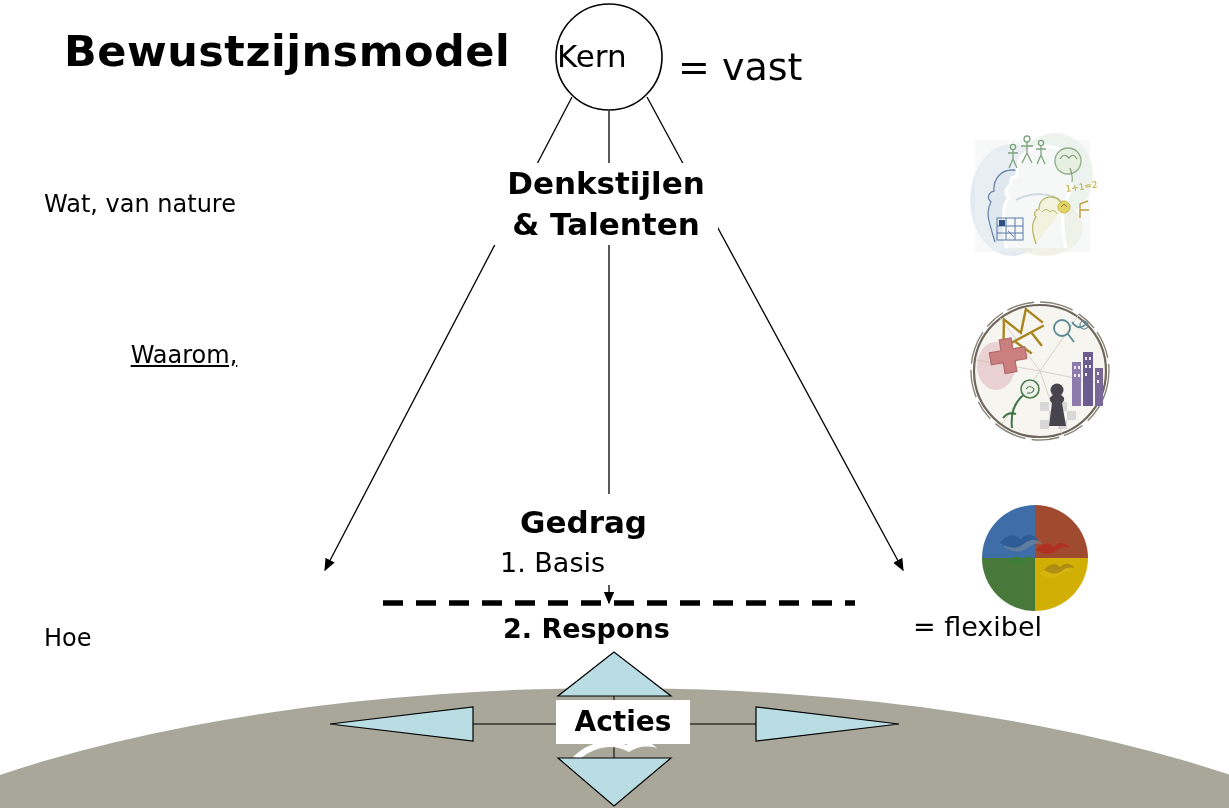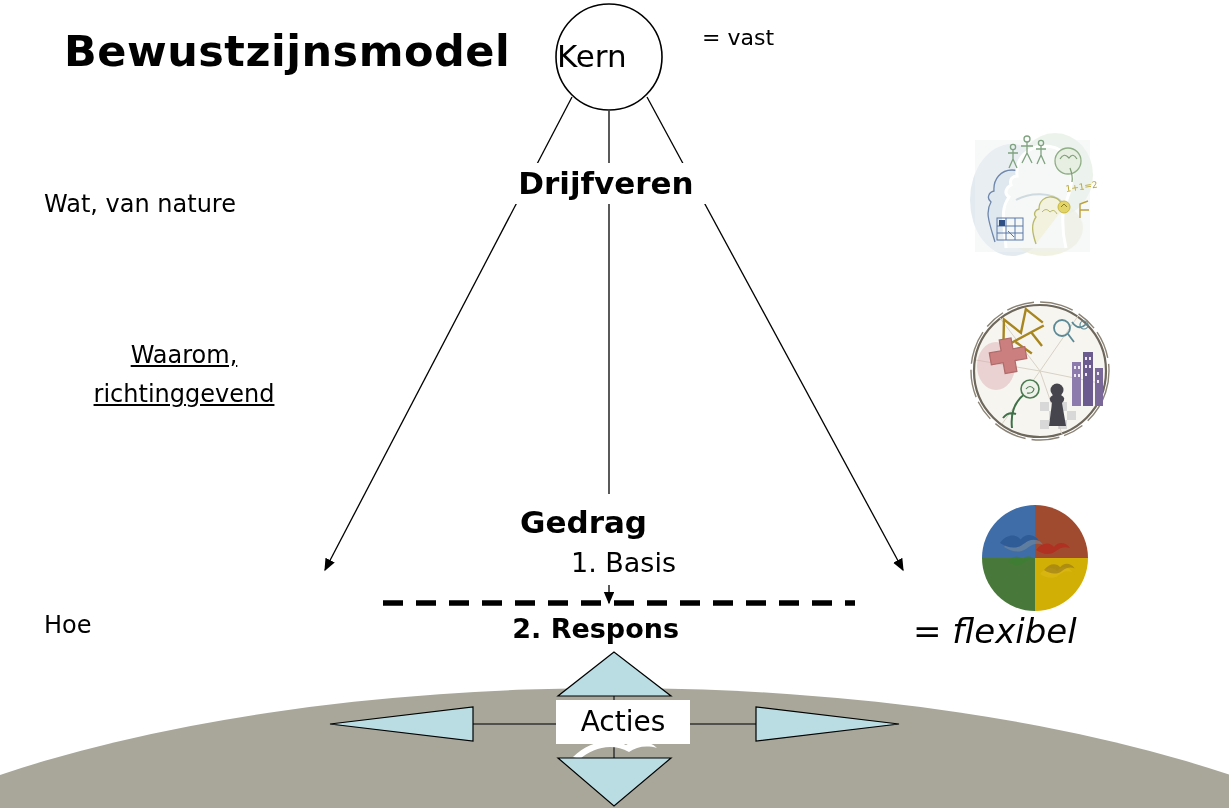--- a/index.html
+++ b/index.html
@@ -4,35 +4,35 @@
 <style>
   html,body{margin:0;padding:0;background:#fff;}
   .canvas{
     position:relative;width:1229px;height:808px;background:#fff;overflow:hidden;
     font-family:"DejaVu Sans","Liberation Sans",sans-serif;color:#010101;
   }
   .layer{position:absolute;left:0;top:0;}
   .txt{position:absolute;white-space:nowrap;text-align:center;}
   .title{left:64px;top:26px;font-size:43px;font-weight:bold;letter-spacing:.5px;}
   .kern{left:557px;top:38px;width:104px;text-align:left;font-size:31px;}
-  .vast{left:678px;top:25px;font-size:22px;margin-left:24px;}
-  .flexibel{left:913px;top:611px;font-size:34px;font-style:italic;}
+  .vast{left:678px;top:45px;font-size:38px;}
+  .flexibel{left:913px;top:611px;font-size:27px;}
   .side{font-size:24px;line-height:39px;}
   .wat{left:44px;top:185px;}
   .waarom{left:44px;top:336px;white-space:normal;width:280px;text-decoration:underline;}
-  .hoe{left:44px;top:606px;}
+  .hoe{left:44px;top:619px;}
   .lvl{position:absolute;text-align:center;font-weight:bold;font-size:31px;line-height:41px;background:#fff;}
   .denk{left:494px;top:163px;width:224px;}
   .drijf{left:520px;top:354px;width:206px;}
   .gedrag{left:496px;top:502px;width:175px;}
-  .plain{position:absolute;text-align:right;font-size:27px;font-weight:normal;background:transparent;}
+  .plain{position:absolute;text-align:left;font-size:27px;font-weight:normal;background:transparent;}
   .basis{left:500px;top:547px;width:176px;}
   .respons{left:503px;top:613px;width:176px;font-weight:bold;}
   .acties{left:556px;top:700px;width:134px;height:44px;line-height:44px;text-align:center;
-          font-size:28px;font-weight:normal;background:#fff;}
+          font-size:28px;font-weight:bold;background:#fff;}
 </style>
 </head>
 <body>
 
 <div class="canvas">
 
   <svg class="layer" width="1229" height="808" viewBox="0 0 1229 808">
     <defs>
       <marker id="ah" markerWidth="11" markerHeight="9" refX="8.5" refY="4" orient="auto">
         <path d="M0,0 L9.5,4 L0,8 Z" fill="#000"></path>
@@ -176,26 +176,26 @@
     </g>
   </svg>
 
   <div class="txt title">Bewustzijnsmodel</div>
   <div class="txt kern">Kern</div>
   <div class="txt vast">= vast</div>
 
   <div class="txt side wat">Wat, van nature</div>
   <div class="txt side waarom">
     <span>Waarom,</span><br>
-    <span>richtinggevend</span>
   </div>
   <div class="txt side hoe">Hoe</div>
 
   <div class="lvl denk">
-    <span>Drijfveren</span><br>
+    <span>Denkstijlen</span><br>
+    <span>&amp; Talenten</span>
   </div>
   <div class="lvl gedrag">Gedrag</div>
   <div class="plain basis">1. Basis</div>
   <div class="plain respons">2. Respons</div>
 
   <div class="acties txt" style="white-space:nowrap">Acties</div>
   <div class="txt flexibel">= flexibel</div>
 </div>
 
 </body></html>

